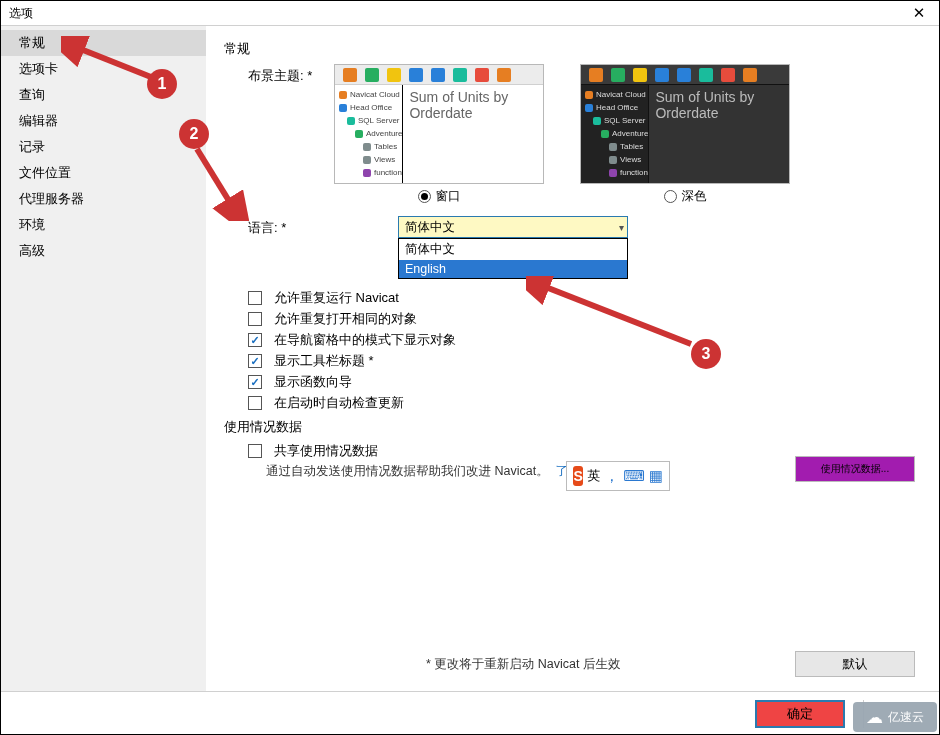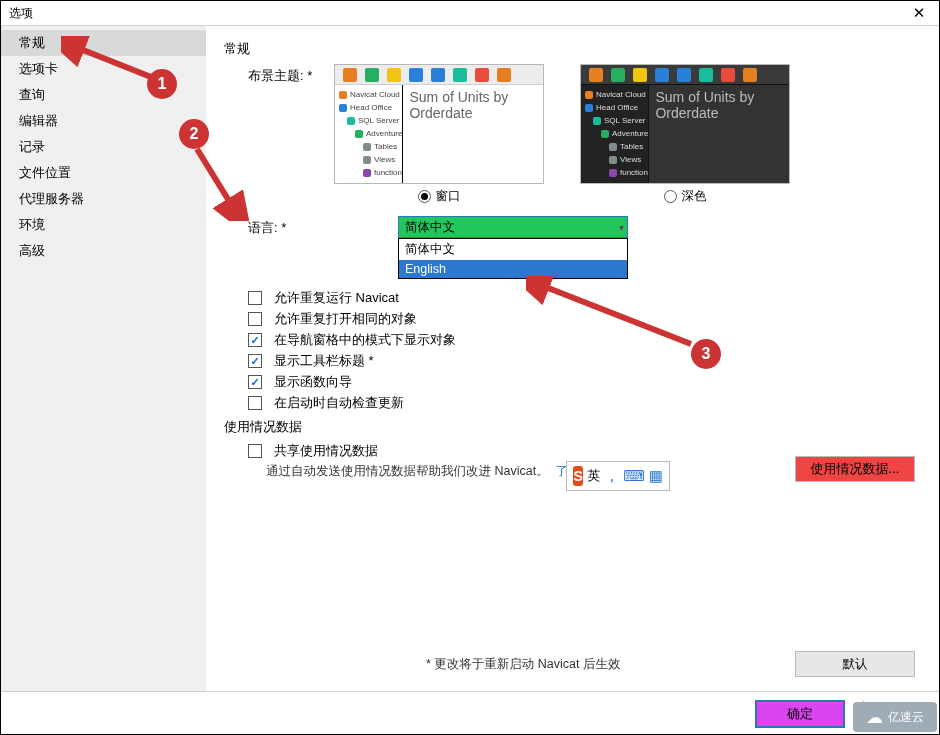--- a/index.html
+++ b/index.html
@@ -91,21 +91,21 @@
   .radio .r {
     width:13px;height:13px;border:1px solid #555;border-radius:50%;
     display:inline-flex;align-items:center;justify-content:center;
   }
   .radio.checked .r::after { content:""; width:7px;height:7px;background:#000;border-radius:50%; }
   
   .lang-row { margin-top:10px; }
   .dropdown {
     width:230px; height:22px;
     border:1px solid #2a7ab0;
-    background:#22c55e;
+    background:#fef9c3;
     display:flex; align-items:center; justify-content:space-between;
     padding:0 3px 0 6px;
     font-size:12.5px;
     position:relative;
   }
   .dropdown .arr { font-size:10px; color:#555; }
   .dd-list {
     position:absolute;
     top:21px; left:-1px;
     width:230px;
@@ -123,42 +123,42 @@
     font-size:11px;color:#1a6fc0;font-weight:bold;line-height:1;
   }
   .cb.chk::after { content:"✓"; }
   
   .usage-block { margin-top:6px; }
   .usage-desc { font-size:12.5px; color:#333; margin-left:18px; }
   .link { color:#1a6fc0; cursor:default; }
   .btn-lg {
     position:absolute; right:24px; top:430px;
     width:120px; height:26px;
-    background:#ef4444; border:1px solid #bbb;
-    font-size:13px;
+    background:#a21caf; border:1px solid #bbb;
+    font-size:10px;
   }
   .btn-def {
     position:absolute; right:24px; bottom:14px;
     width:120px; height:26px;
     background:#e7e7e7; border:1px solid #bbb;
     font-size:12.5px;
   }
   .restart-note {
     position:absolute; left:220px; bottom:18px;
     font-size:12.5px; color:#333;
   }
   
   .bottom {
     height:44px; border-top:1px solid #d0d0d0;
     display:flex; justify-content:flex-end; align-items:center;
     padding-right:40px; gap:18px;
   }
   .btn-ok {
     width:90px; height:28px;
-    background:#d946ef; border:2px solid #2a7ab0;
+    background:#ef4444; border:2px solid #2a7ab0;
     font-size:13px;
   }
   .btn-cancel-stub { width:36px; height:28px; border-left:1px solid #ccc; }
   
   .badge {
     position:absolute; width:30px;height:30px;border-radius:50%;
     background:#c33;color:#fff;font-weight:bold;
     display:flex;align-items:center;justify-content:center;font-size:16px;
     z-index:50;
   }

